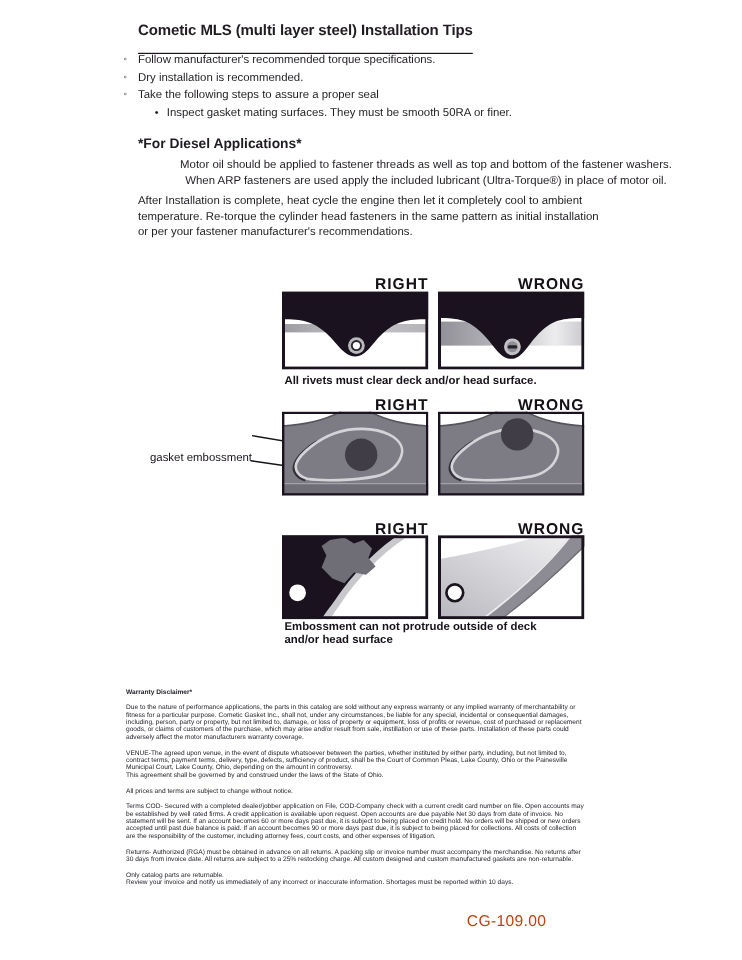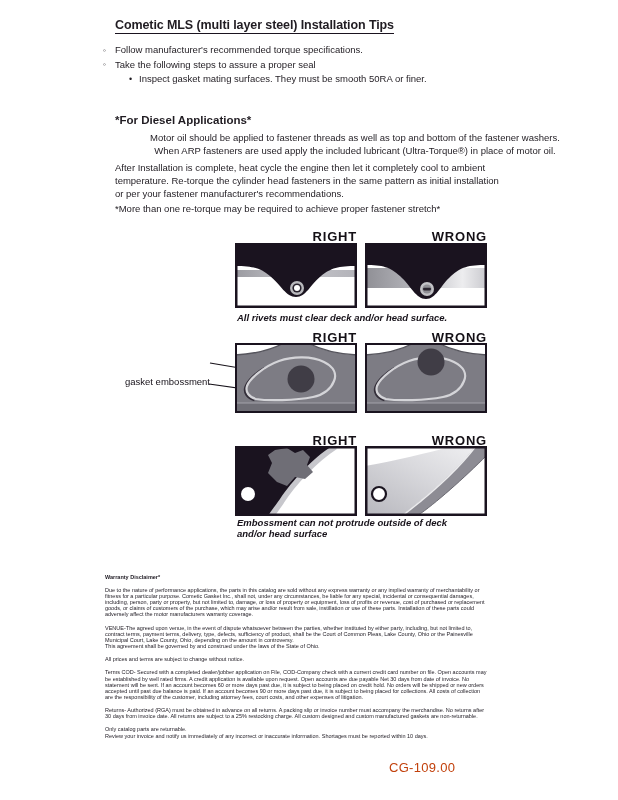--- a/index.html
+++ b/index.html
@@ -10,38 +10,38 @@
   *{box-sizing:border-box;}
   html,body{margin:0;padding:0;background:#ffffff;}
   .page{
     position:relative;width:618px;height:800px;background:var(--paper);
     font-family:"Liberation Sans","DejaVu Sans",sans-serif;color:var(--text);
     overflow:hidden;
   }
   .abs{position:absolute;}
   .page-title{
     left:115px;top:18px;font-size:12.5px;font-weight:bold;letter-spacing:-0.1px;
-    border-bottom:1.6px solid var(--ink);padding-bottom:1px;white-space:nowrap;
+    border-bottom:1.6px solid var(--ink);padding-bottom:12px;white-space:nowrap;
   }
   .bullets{left:103px;top:43px;width:470px;font-size:9.5px;line-height:14px;}
   .bullet,.sub-bullet{white-space:nowrap;}
   .bullet .marker{display:inline-block;width:12px;font-size:8px;vertical-align:0.5px;}
   .sub-bullet{padding-left:26px;}
   .sub-bullet .marker{display:inline-block;width:10px;font-size:9px;}
   .diesel-heading{left:115px;top:114px;font-size:11.5px;font-weight:bold;}
   .para{left:115px;width:480px;font-size:9.5px;line-height:13.2px;white-space:pre-line;}
   .p1{top:131px;text-align:center;} .p2{top:161px;} .p3{top:202px;}
 
   .diag-label{width:122px;text-align:right;font-size:13px;font-weight:bold;letter-spacing:0.8px;color:#141016;}
   .col-l{left:235px;} .col-r{left:365px;}
   .r1-label{top:229px;} .r2-label{top:330px;} .r3-label{top:433px;}
   .diag-box{width:122px;}
   .r1-box{top:243px;height:65px;} .r2-box{top:343px;height:70px;} .r3-box{top:446px;height:70px;}
   .diag-box svg{display:block;width:100%;height:100%;}
-  .caption{left:237px;width:300px;font-size:9.5px;font-weight:bold;line-height:11px;white-space:pre-line;color:#17121a;font-style:italic;}
+  .caption{left:237px;width:300px;font-size:9.5px;font-weight:bold;line-height:11px;white-space:pre-line;color:#17121a;}
   .cap1{top:312px;} .cap2{top:417px;} .cap3{top:517px;}
 
   .annotation{width:115px;text-align:right;font-size:9.5px;line-height:10.5px;white-space:pre-line;color:#17121a;}
   .ann1{left:95px;top:345px;} .ann2{left:95px;top:377px;}
   .leader-svg{left:207px;top:357px;width:95px;height:40px;}
 
   .fineprint{left:105px;top:574px;width:414px;height:180px;}
   .fp-inner{width:850px;transform:scale(0.5);transform-origin:0 0;
     font-size:11px;line-height:12.3px;color:#26222a;}
   .fp-heading{font-weight:bold;margin:0 0 13px 0;}
@@ -51,31 +51,31 @@
 </style>
 </head>
 <body>
 
 <div class="page">
 
   <div class="abs page-title">Cometic MLS (multi layer steel) Installation Tips</div>
 
   <div class="abs bullets">
     <div class="bullet"><span class="marker">◦</span><span>Follow manufacturer's recommended torque specifications.</span></div>
+    <div class="bullet"><span class="marker">◦</span><span>Dry installation is recommended.</span></div>
     <div class="bullet"><span class="marker">◦</span><span>Take the following steps to assure a proper seal</span></div>
     <div class="sub-bullet"><span class="marker">•</span><span>Inspect gasket mating surfaces.  They must be smooth 50RA or finer.</span></div>
   </div>
 
   <div class="abs diesel-heading">*For Diesel Applications*</div>
   <div class="abs para p1">Motor oil should be applied to fastener threads as well as top and bottom of the fastener washers.
 When ARP fasteners are used apply the included lubricant (Ultra-Torque®) in place of motor oil.</div>
   <div class="abs para p2">After Installation is complete, heat cycle the engine then let it completely cool to ambient
 temperature. Re-torque the cylinder head fasteners in the same pattern as initial installation
 or per your fastener manufacturer's recommendations.</div>
-  <div class="abs para p3">*More than one re-torque may be required to achieve proper fastener stretch*</div>
 
   <div class="abs diag-label col-l r1-label">RIGHT</div>
   <div class="abs diag-label col-r r1-label">WRONG</div>
   <div class="abs diag-box col-l r1-box">
     <svg viewBox="0 0 122 65">
       <defs>
         <linearGradient id="g1a" x1="0" y1="0" x2="1" y2="0">
           <stop offset="0" stop-color="#9a9aa0"></stop>
             <stop offset="0.5" stop-color="#c6c6cb"></stop>
             <stop offset="1" stop-color="#b3b3b9"></stop>

